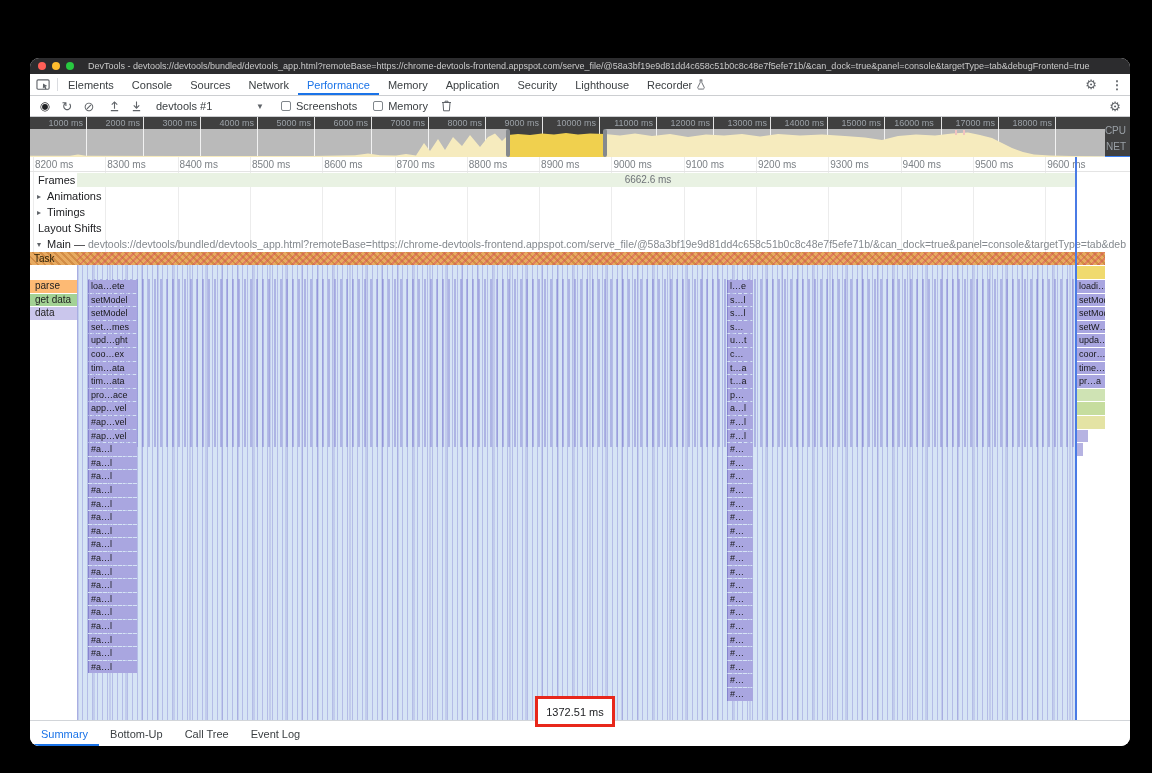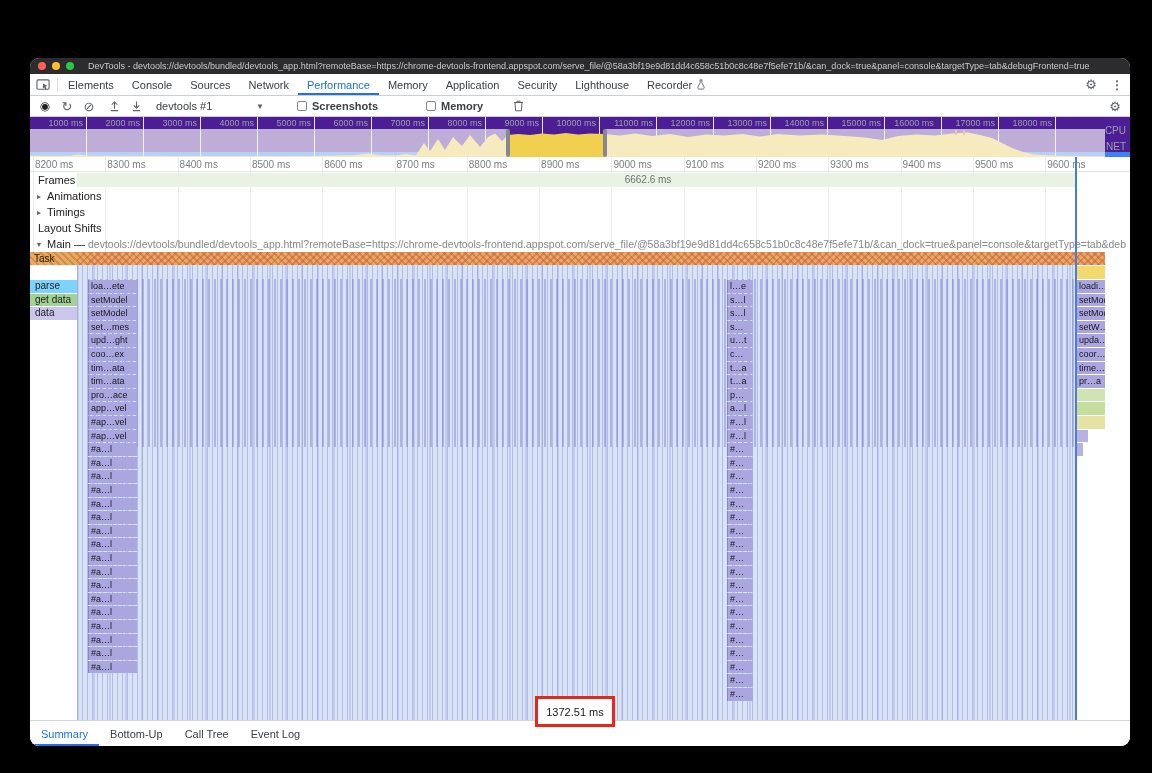--- a/index.html
+++ b/index.html
@@ -16,24 +16,24 @@
   .vdiv{width:1px;background:#dadce0;margin:4px 1px;flex:none;}
   .tab{padding:0 9px;font-size:11px;color:#3c4043;display:flex;align-items:center;gap:4px;white-space:nowrap;}
   .tab.active{color:#1a73e8;box-shadow:inset 0 -2px 0 #1a73e8;}
   .tspacer{flex:1;}
   .glyph{font-size:13px;color:#5f6368;line-height:1;}
   
   .ptoolbar{height:21px;display:flex;align-items:center;background:#fff;border-bottom:1px solid #ccced1;padding:0 4px;font-size:11px;color:#3c4043;}
   .tbtn{width:22px;height:20px;display:flex;align-items:center;justify-content:center;flex:none;}
   .sel{display:flex;align-items:center;justify-content:space-between;padding:0 6px;width:120px;}
   .caret{font-size:8px;color:#5f6368;}
-  .cbwrap{display:flex;align-items:center;margin:0 24px;font-weight:bold;}
+  .cbwrap{display:flex;align-items:center;margin:0 8px;}
   .cb{width:10px;height:10px;border:1px solid #80868b;border-radius:2px;background:#fff;margin-right:5px;flex:none;}
   
-  .overview{position:relative;height:40px;border-bottom:5px solid #3b82f6;background:#4c1d95;}
+  .overview{position:relative;height:40px;border-bottom:1px solid #3b82f6;background:#404040;}
   .ovgrid{position:absolute;left:0;top:0;width:1075px;height:40px;background:repeating-linear-gradient(90deg,transparent 0 56px,#e5e5e5 56px 57px);}
   .ovtick{position:absolute;top:1px;width:48px;text-align:right;font-size:9px;color:#9aa0a6;white-space:nowrap;}
   .ovchart{position:absolute;left:0;top:12px;width:1075px;height:28px;}
   .ovdim{position:absolute;top:12px;height:28px;background:rgba(249,249,249,.66);}
   .ovhandle{position:absolute;top:12px;width:4px;height:28px;background:#85898e;border-radius:2px;z-index:3;}
   .ovlabel{position:absolute;right:4px;font-size:10px;color:#9aa0a6;}
   
   .headzone{position:relative;background:#fff;}
   .hgrid{position:absolute;left:0;top:0;width:1045px;height:100%;background:repeating-linear-gradient(90deg,#ececec 0 1px,transparent 1px 72.3px);background-position:3px 0;}
   .ruler{position:relative;height:15px;border-bottom:1px solid #e4e4e4;}
@@ -235,21 +235,21 @@
   </div>
 
   <div class="flame">
     <div class="selbg"></div>
     <div class="dense"></div>
     <div class="taskbar">
       <div class="taskhatch"></div>
       <div class="rowlabel">Task</div>
     </div>
     <div class="microbar2"></div>
-    <div id="ltracks" style="display:contents"><div class="ltrack" style="top: 28px; background: #7dd3fc;">parse</div><div class="ltrack" style="top: 41.6px; background: rgb(163, 210, 149);">get data</div><div class="ltrack" style="top: 55.2px; background: rgb(202, 198, 236);">data</div></div>
+    <div id="ltracks" style="display:contents"><div class="ltrack" style="top: 28px; background: #fdba74;">parse</div><div class="ltrack" style="top: 41.6px; background: rgb(163, 210, 149);">get data</div><div class="ltrack" style="top: 55.2px; background: rgb(202, 198, 236);">data</div></div>
     <div id="flamerows" style="display:contents"><div class="bar" style="left: 58px; top: 28px; width: 49px;">loa…ete</div><div class="bar" style="left: 697px; top: 28px; width: 26px;">l…e</div><div class="bar" style="left: 1046px; top: 28px; width: 29px;">loadi…lete</div><div class="bar" style="left: 58px; top: 41.6px; width: 49px;">setModel</div><div class="bar" style="left: 697px; top: 41.6px; width: 26px;">s…l</div><div class="bar" style="left: 1046px; top: 41.6px; width: 29px;">setModel</div><div class="bar" style="left: 58px; top: 55.2px; width: 49px;">setModel</div><div class="bar" style="left: 697px; top: 55.2px; width: 26px;">s…l</div><div class="bar" style="left: 1046px; top: 55.2px; width: 29px;">setModel</div><div class="bar" style="left: 58px; top: 68.8px; width: 49px;">set…mes</div><div class="bar" style="left: 697px; top: 68.8px; width: 26px;">s…</div><div class="bar" style="left: 1046px; top: 68.8px; width: 29px;">setW…mes</div><div class="bar" style="left: 58px; top: 82.4px; width: 49px;">upd…ght</div><div class="bar" style="left: 697px; top: 82.4px; width: 26px;">u…t</div><div class="bar" style="left: 1046px; top: 82.4px; width: 29px;">upda…ight</div><div class="bar" style="left: 58px; top: 96px; width: 49px;">coo…ex</div><div class="bar" style="left: 697px; top: 96px; width: 26px;">c…</div><div class="bar" style="left: 1046px; top: 96px; width: 29px;">coor…dex</div><div class="bar" style="left: 58px; top: 109.6px; width: 49px;">tim…ata</div><div class="bar" style="left: 697px; top: 109.6px; width: 26px;">t…a</div><div class="bar" style="left: 1046px; top: 109.6px; width: 29px;">time…Data</div><div class="bar" style="left: 58px; top: 123.2px; width: 49px;">tim…ata</div><div class="bar" style="left: 697px; top: 123.2px; width: 26px;">t…a</div><div class="bar" style="left: 1046px; top: 123.2px; width: 29px;">pr…a</div><div class="bar" style="left: 58px; top: 136.8px; width: 49px;">pro…ace</div><div class="bar" style="left: 697px; top: 136.8px; width: 26px;">p…</div><div class="bar" style="left: 58px; top: 150.4px; width: 49px;">app…vel</div><div class="bar" style="left: 697px; top: 150.4px; width: 26px;">a…l</div><div class="bar" style="left: 58px; top: 164px; width: 49px;">#ap…vel</div><div class="bar" style="left: 697px; top: 164px; width: 26px;">#…l</div><div class="bar" style="left: 58px; top: 177.6px; width: 49px;">#ap…vel</div><div class="bar" style="left: 697px; top: 177.6px; width: 26px;">#…l</div><div class="bar" style="left: 58px; top: 191.2px; width: 49px;">#a…l</div><div class="bar" style="left: 697px; top: 191.2px; width: 26px;">#…</div><div class="bar" style="left: 58px; top: 204.8px; width: 49px;">#a…l</div><div class="bar" style="left: 697px; top: 204.8px; width: 26px;">#…</div><div class="bar" style="left: 58px; top: 218.4px; width: 49px;">#a…l</div><div class="bar" style="left: 697px; top: 218.4px; width: 26px;">#…</div><div class="bar" style="left: 58px; top: 232px; width: 49px;">#a…l</div><div class="bar" style="left: 697px; top: 232px; width: 26px;">#…</div><div class="bar" style="left: 58px; top: 245.6px; width: 49px;">#a…l</div><div class="bar" style="left: 697px; top: 245.6px; width: 26px;">#…</div><div class="bar" style="left: 58px; top: 259.2px; width: 49px;">#a…l</div><div class="bar" style="left: 697px; top: 259.2px; width: 26px;">#…</div><div class="bar" style="left: 58px; top: 272.8px; width: 49px;">#a…l</div><div class="bar" style="left: 697px; top: 272.8px; width: 26px;">#…</div><div class="bar" style="left: 58px; top: 286.4px; width: 49px;">#a…l</div><div class="bar" style="left: 697px; top: 286.4px; width: 26px;">#…</div><div class="bar" style="left: 58px; top: 300px; width: 49px;">#a…l</div><div class="bar" style="left: 697px; top: 300px; width: 26px;">#…</div><div class="bar" style="left: 58px; top: 313.6px; width: 49px;">#a…l</div><div class="bar" style="left: 697px; top: 313.6px; width: 26px;">#…</div><div class="bar" style="left: 58px; top: 327.2px; width: 49px;">#a…l</div><div class="bar" style="left: 697px; top: 327.2px; width: 26px;">#…</div><div class="bar" style="left: 58px; top: 340.8px; width: 49px;">#a…l</div><div class="bar" style="left: 697px; top: 340.8px; width: 26px;">#…</div><div class="bar" style="left: 58px; top: 354.4px; width: 49px;">#a…l</div><div class="bar" style="left: 697px; top: 354.4px; width: 26px;">#…</div><div class="bar" style="left: 58px; top: 368px; width: 49px;">#a…l</div><div class="bar" style="left: 697px; top: 368px; width: 26px;">#…</div><div class="bar" style="left: 58px; top: 381.6px; width: 49px;">#a…l</div><div class="bar" style="left: 697px; top: 381.6px; width: 26px;">#…</div><div class="bar" style="left: 58px; top: 395.2px; width: 49px;">#a…l</div><div class="bar" style="left: 697px; top: 395.2px; width: 26px;">#…</div><div class="bar" style="left: 58px; top: 408.8px; width: 49px;">#a…l</div><div class="bar" style="left: 697px; top: 408.8px; width: 26px;">#…</div><div class="bar" style="left: 697px; top: 422.4px; width: 26px;">#…</div><div class="bar" style="left: 697px; top: 436px; width: 26px;">#…</div></div>
     <div id="rextras" style="display:contents"><div class="rextra" style="left: 1046px; top: 136.8px; width: 29px; background: rgb(207, 227, 180);"></div><div class="rextra" style="left: 1046px; top: 150.4px; width: 29px; background: rgb(198, 221, 158);"></div><div class="rextra" style="left: 1046px; top: 164px; width: 29px; background: rgb(228, 227, 164);"></div><div class="rextra" style="left: 1046px; top: 177.6px; width: 12px; background: rgb(182, 179, 226);"></div><div class="rextra" style="left: 1046px; top: 191.2px; width: 7px; background: rgb(182, 179, 226);"></div></div>
   </div>
 
   <div class="selline"></div>
   <div class="redbox">
     <span>1372.51 ms</span>
   </div>
 
   <div class="btabs">

